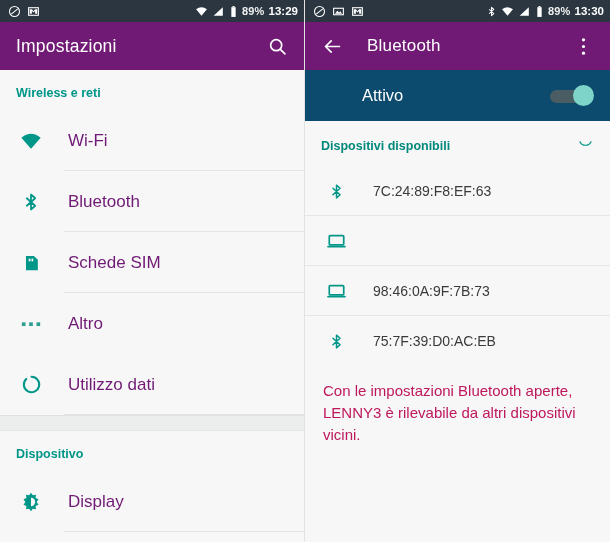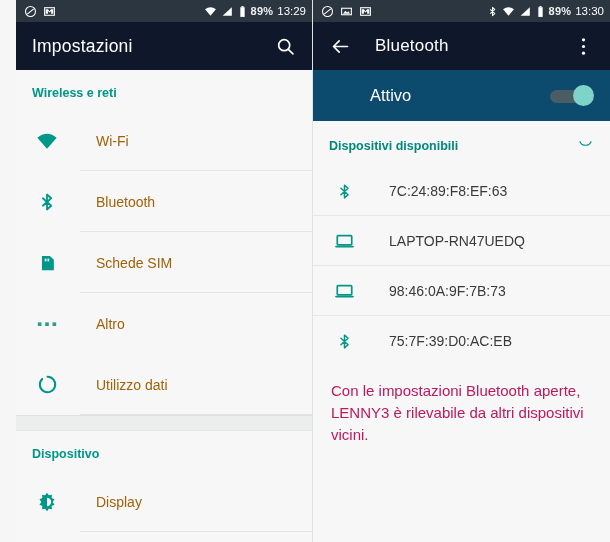--- a/index.html
+++ b/index.html
@@ -2,38 +2,38 @@
 <html><head>
 <meta charset="utf-8">
 <style>
   * { box-sizing: border-box; margin: 0; padding: 0; }
   html, body {
     width: 610px; height: 542px;
     font-family: "Liberation Sans", sans-serif;
     background: #f6f6f6;
     overflow: hidden;
   }
-  .screens { display: flex; width: 610px; height: 542px; padding-left: 16px; }
+  .screens { display: flex; width: 610px; height: 542px; }
   .panel { width: 305px; height: 542px; position: relative; background: #f7f7f7; overflow: hidden; }
   .panel-left { border-right: 1px solid #e2e2e2; }
 
   
   .statusbar {
     height: 22px; background: #2b3640; display: flex; align-items: center;
     padding: 0 6px 0 8px; color: #ffffff;
   }
   .sb-left { display: flex; align-items: center; gap: 6px; }
   .sb-right { margin-left: auto; display: flex; align-items: center; gap: 4px; }
   .sb-text { font-size: 11px; font-weight: bold; letter-spacing: .2px; color: #f0f0f0; }
-  .sb-time { font-size: 11.5px; font-weight: normal; color: #ffffff; }
+  .sb-time { font-size: 11.5px; font-weight: bold; color: #ffffff; }
   .sb-ico { display: block; }
 
   
   .appbar {
-    height: 48px; background: #0f172a; display: flex; align-items: center;
+    height: 48px; background: #701a75; display: flex; align-items: center;
     color: #ffffff; padding: 0 10px 0 16px;
   }
   .appbar-title { font-size: 17.5px; font-weight: 500; letter-spacing: .2px; }
   .appbar-title.with-back { font-size: 17px; margin-left: 18px; }
   .appbar-spacer { flex: 1; }
   .appbar-btn {
     width: 34px; height: 34px; display: flex; align-items: center; justify-content: center;
     cursor: pointer;
   }
 
@@ -44,21 +44,21 @@
   }
   .list { background: #f7f7f7; }
   .row {
     display: flex; align-items: center; height: 61px; padding-left: 16px;
     background: #f7f7f7; cursor: pointer; position: relative;
   }
   .row-ico {
     width: 30px; min-width: 30px; display: flex; align-items: center; justify-content: center;
   }
   .row-label {
-    margin-left: 34px; font-size: 14px; color: #a16207;
+    margin-left: 22px; font-size: 17px; color: #701a75;
   }
   .row-div {
     position: absolute; left: 64px; right: 0; bottom: 0; height: 1px; background: #e4e4e4;
   }
   .gap-sep { height: 16px; background: #eceded; border-top: 1px solid #e0e0e0; border-bottom: 1px solid #e6e6e6; }
 
   
   .toggle-bar {
     height: 51px; background: #0c4a6e; display: flex; align-items: center;
     padding: 0 16px 0 57px; color: #ffffff;
@@ -76,21 +76,21 @@
   .avail-head {
     display: flex; align-items: center; padding: 14px 16px 10px 16px; background: #f7f7f7;
   }
   .avail-head .t { color: #00897b; font-size: 12.5px; font-weight: bold; }
   .spinner { margin-left: auto; }
   .drow {
     display: flex; align-items: center; height: 50px; padding-left: 18px;
     background: #f7f7f7; cursor: pointer; position: relative;
   }
   .drow-ico { width: 26px; min-width: 26px; display: flex; align-items: center; justify-content: center; }
-  .drow-label { margin-left: 32px; font-size: 14px; color: #3a3a3a; }
+  .drow-label { margin-left: 24px; font-size: 14px; color: #3a3a3a; }
   .drow-div { position: absolute; left: 0; right: 0; bottom: 0; height: 1px; background: #e6e6e6; }
   .foot-note {
     padding: 14px 20px 0 18px; font-size: 15px; line-height: 1.45; color: #be185d;
   }
   .fill { background: #f7f7f7; flex: 1; }
   .panel-body { display: flex; flex-direction: column; height: 472px; }
 </style>
 </head>
 <body>
 
@@ -298,21 +298,20 @@
         <div class="drow-div"></div>
       </div>
 
       <div class="drow">
         <div class="drow-ico">
           <svg width="21" height="17" viewBox="0 0 24 20">
             <rect x="3.5" y="3" width="17" height="11" rx="1" fill="none" stroke="#009688" stroke-width="2"></rect>
             <rect x="1" y="15" width="22" height="2" rx="1" fill="#009688"></rect>
           </svg>
         </div>
-        <span class="drow-label">LAPTOP-RN47UEDQ</span>
         <div class="drow-div"></div>
       </div>
 
       <div class="drow">
         <div class="drow-ico">
           <svg width="21" height="17" viewBox="0 0 24 20">
             <rect x="3.5" y="3" width="17" height="11" rx="1" fill="none" stroke="#009688" stroke-width="2"></rect>
             <rect x="1" y="15" width="22" height="2" rx="1" fill="#009688"></rect>
           </svg>
         </div>

